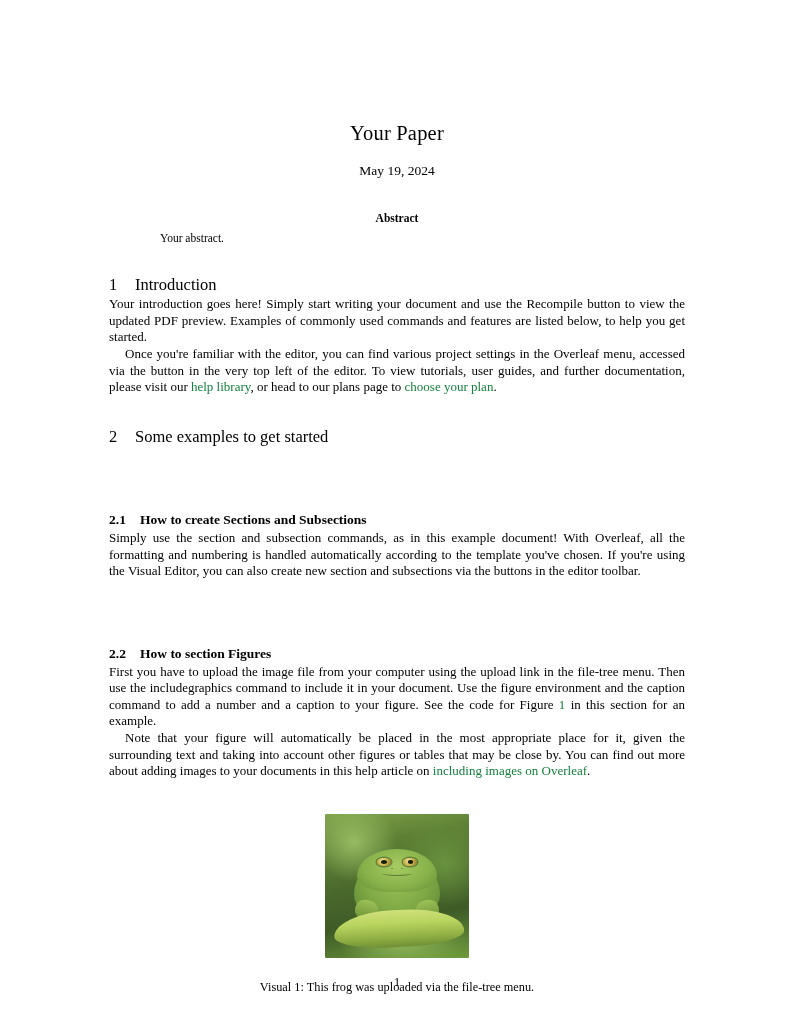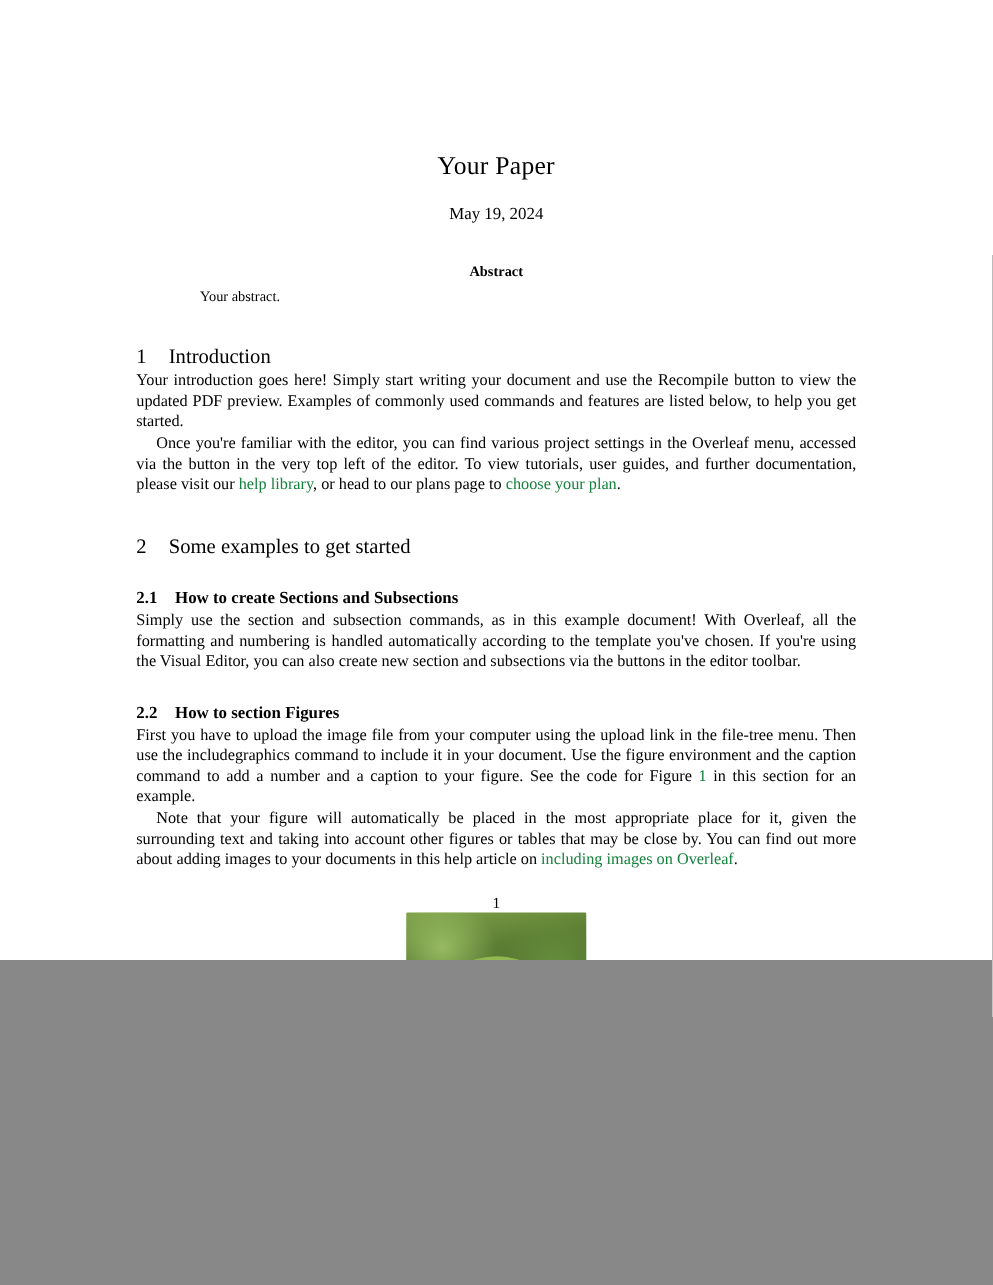--- a/index.html
+++ b/index.html
@@ -5,21 +5,21 @@
   html, body {
     margin: 0;
     padding: 0;
     background: #888;
   }
   body {
     font-family: "Liberation Serif", serif;
   }
   .page {
     width: 794px;
-    height: 768px;
+    height: 1028px;
     background: #ffffff;
     position: relative;
     overflow: hidden;
     box-sizing: border-box;
     margin: 0 auto;
   }
   .content {
     position: absolute;
     left: 109px;
     top: 0;
@@ -60,21 +60,21 @@
     margin: 32px 0 0 0;
     line-height: 1.1;
   }
   h2.subsec {
     font-size: 13.5px;
     font-weight: bold;
     margin: 25px 0 0 0;
     line-height: 1.1;
   }
   .sec-num { display: inline-block; min-width: 26px; }
-  .subsec-num { display: inline-block; min-width: 31px; }
+  .subsec-num { display: inline-block; min-width: 31px; margin-top: 42px; }
   p.para {
     font-size: 13px;
     line-height: 1.28;
     text-align: justify;
     margin: 2px 0 0 0;
   }
   p.para.indent { text-indent: 16px; margin-top: 0; }
   a.link {
     color: #15803d;
     text-decoration: none;

